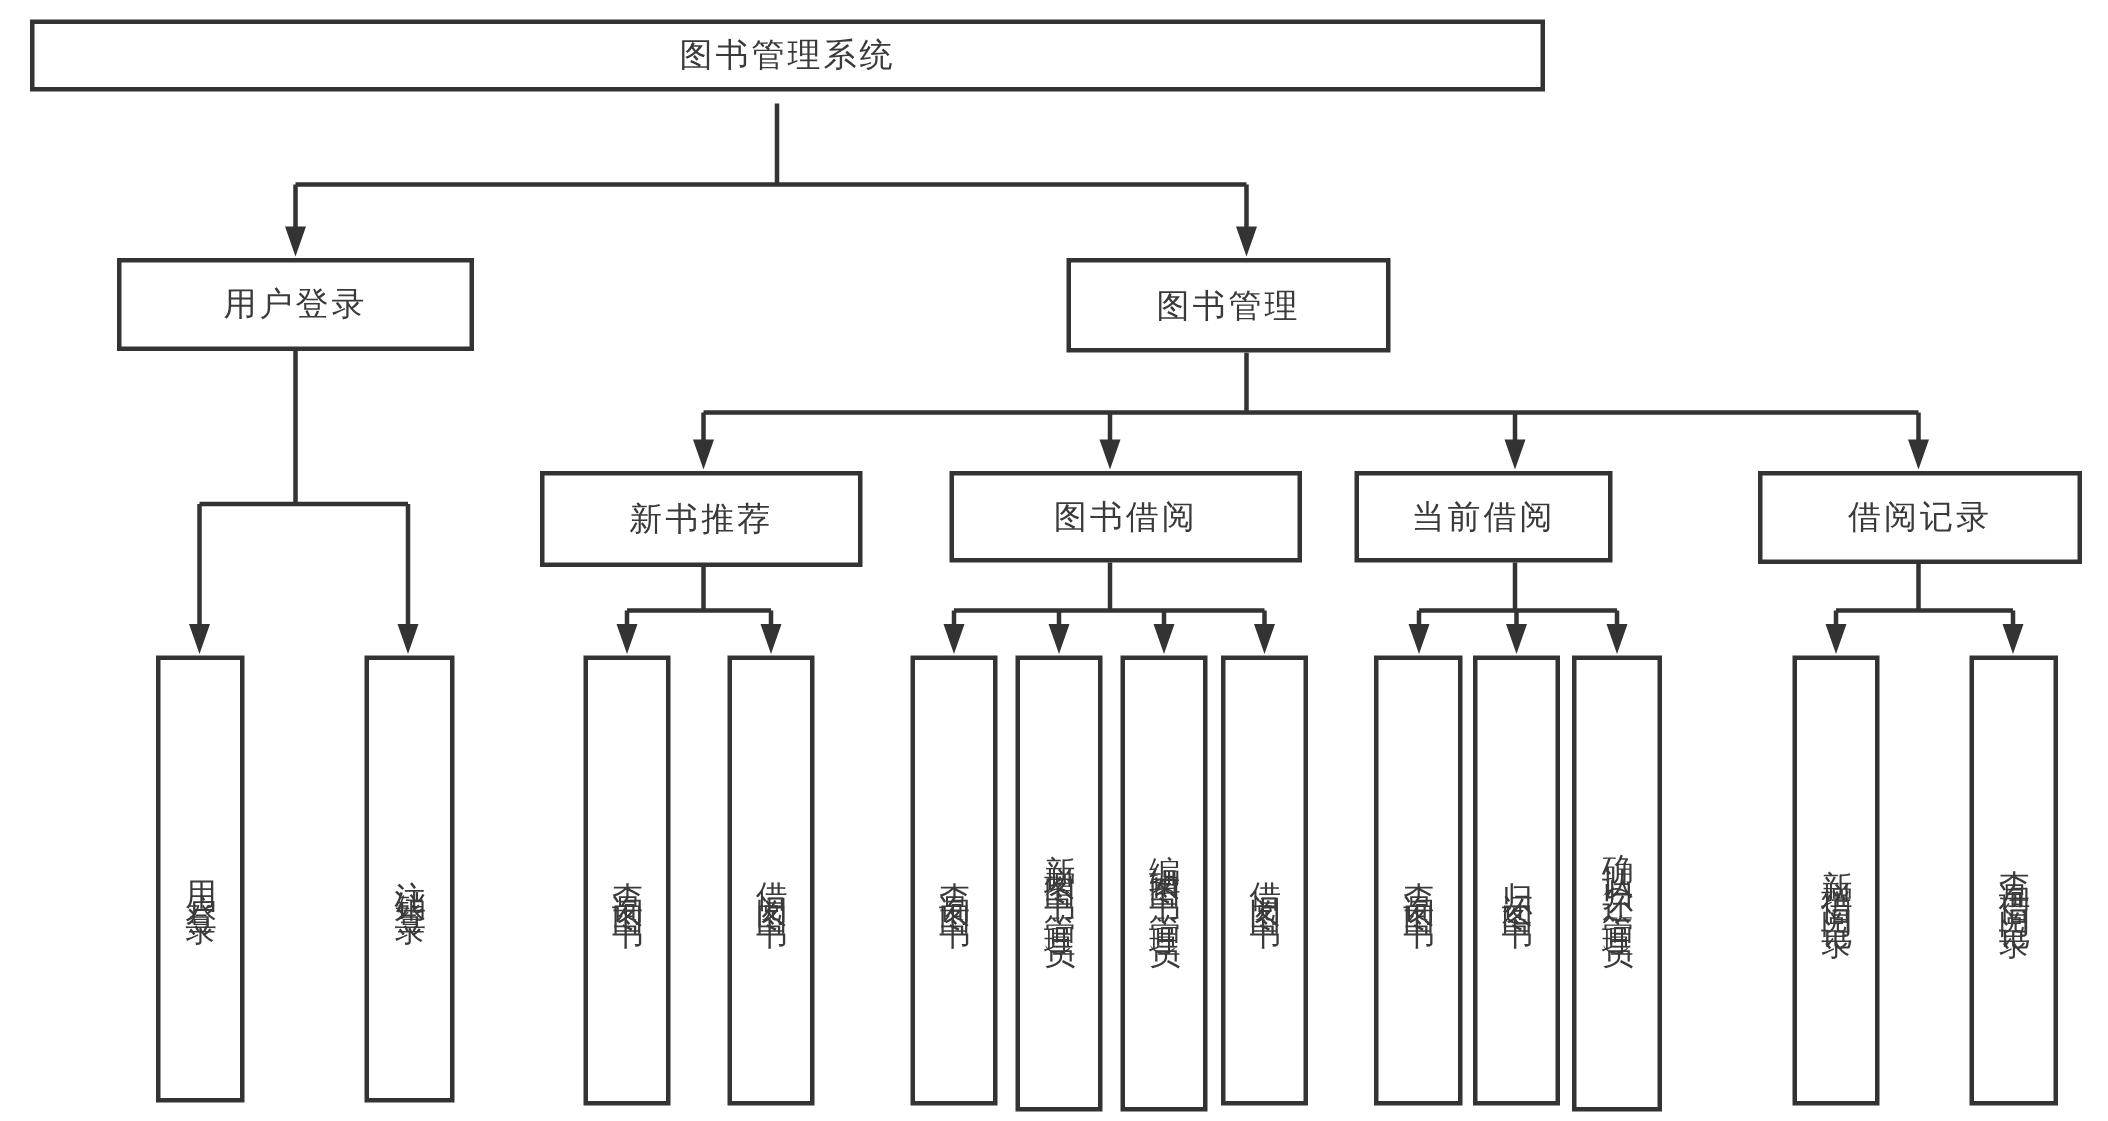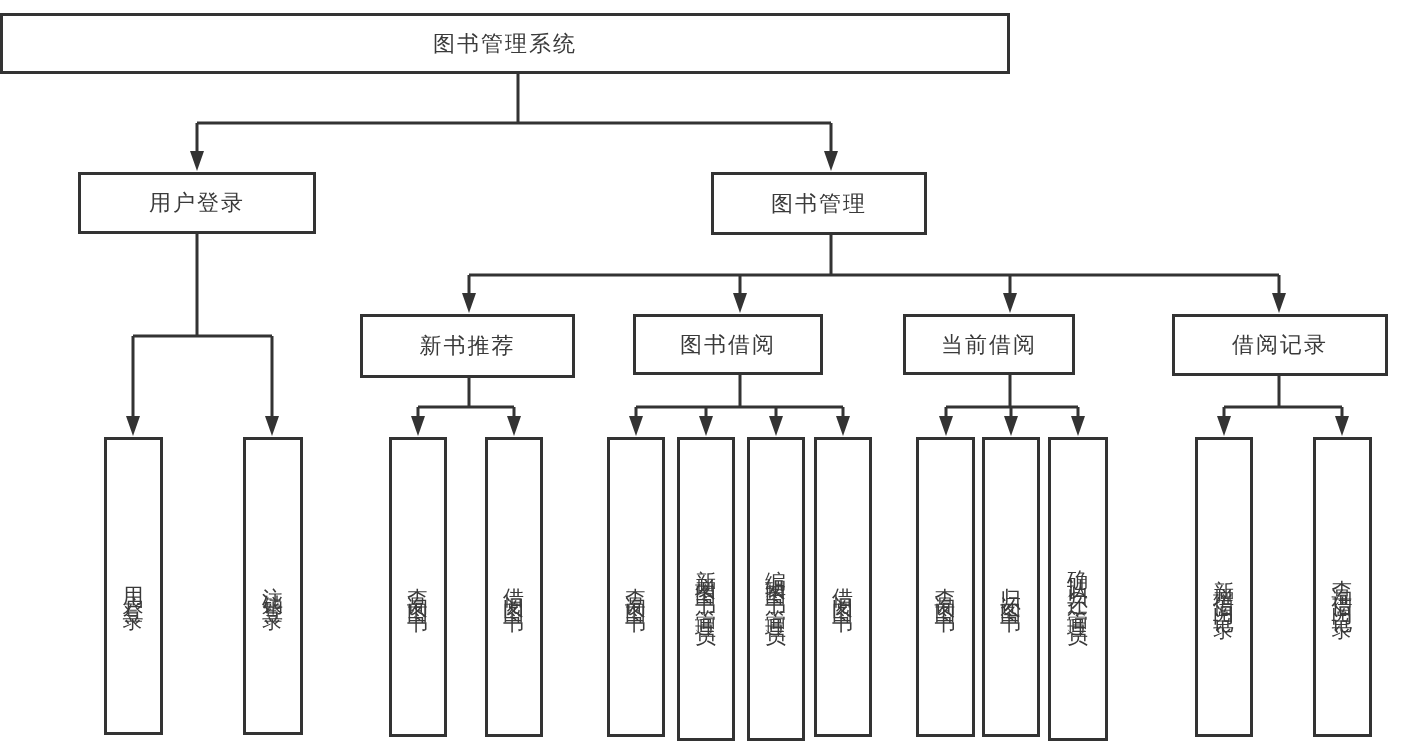--- a/index.html
+++ b/index.html
@@ -75,35 +75,35 @@
       <polygon points="769,416 783,416 776,436"></polygon>
       <polygon points="836,416 850,416 843,436"></polygon>
       <polygon points="939,416 953,416 946,436"></polygon>
       <polygon points="1004,416 1018,416 1011,436"></polygon>
       <polygon points="1071,416 1085,416 1078,436"></polygon>
       <polygon points="1217,416 1231,416 1224,436"></polygon>
       <polygon points="1335,416 1349,416 1342,436"></polygon>
     </g>
   </svg>
 
-  <div class="node hnode" style="left:0;top:13px;width:1010px;height:61px">
+  <div class="node hnode" style="left:20px;top:13px;width:1010px;height:48px">
     <span class="lbl">图书管理系统</span>
   </div>
 
   <div class="node hnode" style="left:78px;top:172px;width:238px;height:62px">
     <span class="lbl">用户登录</span>
   </div>
   <div class="node hnode" style="left:711px;top:172px;width:216px;height:63px">
     <span class="lbl">图书管理</span>
   </div>
 
   <div class="node hnode" style="left:360px;top:314px;width:215px;height:64px">
     <span class="lbl">新书推荐</span>
   </div>
-  <div class="node hnode" style="left:633px;top:314px;width:190px;height:61px">
+  <div class="node hnode" style="left:633px;top:314px;width:235px;height:61px">
     <span class="lbl">图书借阅</span>
   </div>
   <div class="node hnode" style="left:903px;top:314px;width:172px;height:61px">
     <span class="lbl">当前借阅</span>
   </div>
   <div class="node hnode" style="left:1172px;top:314px;width:216px;height:62px">
     <span class="lbl">借阅记录</span>
   </div>
 
   <div class="node vnode" style="left:104px;top:437px;width:59px;height:298px">

